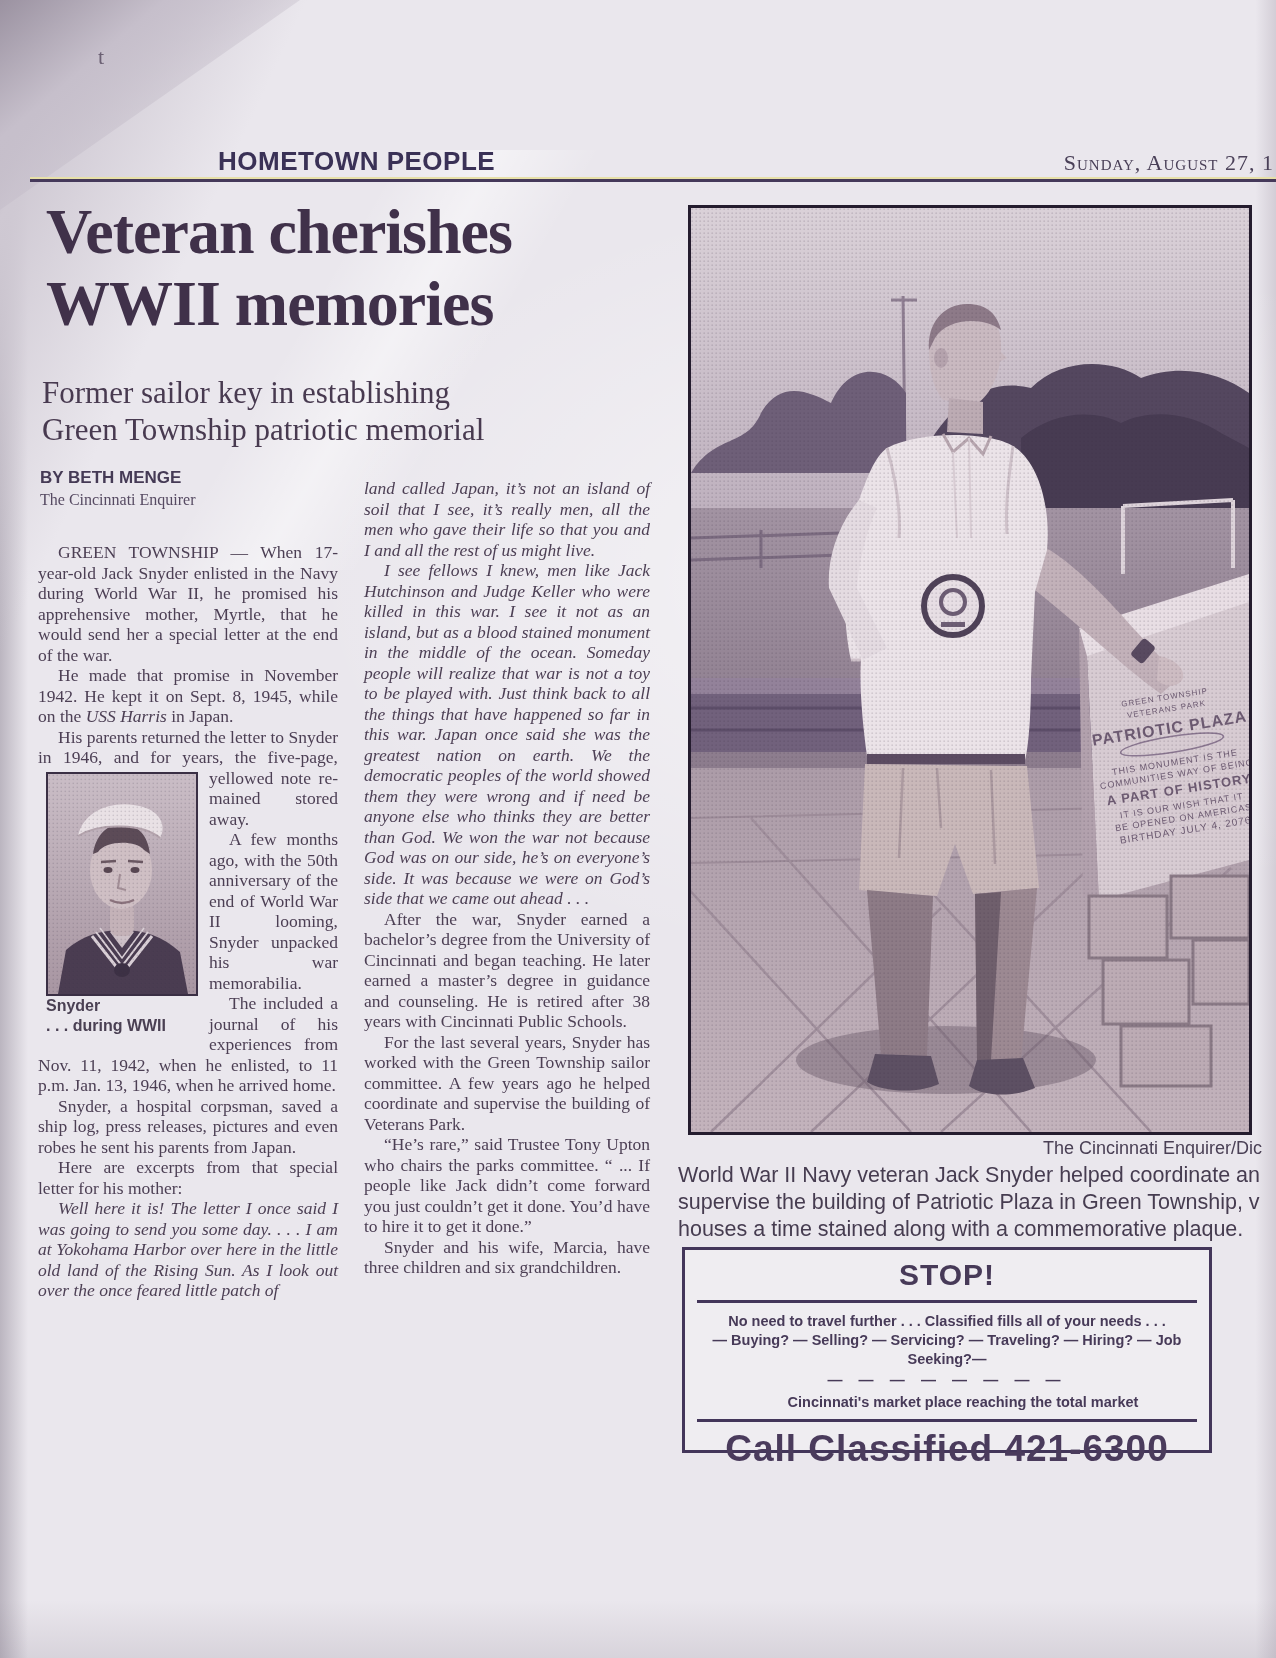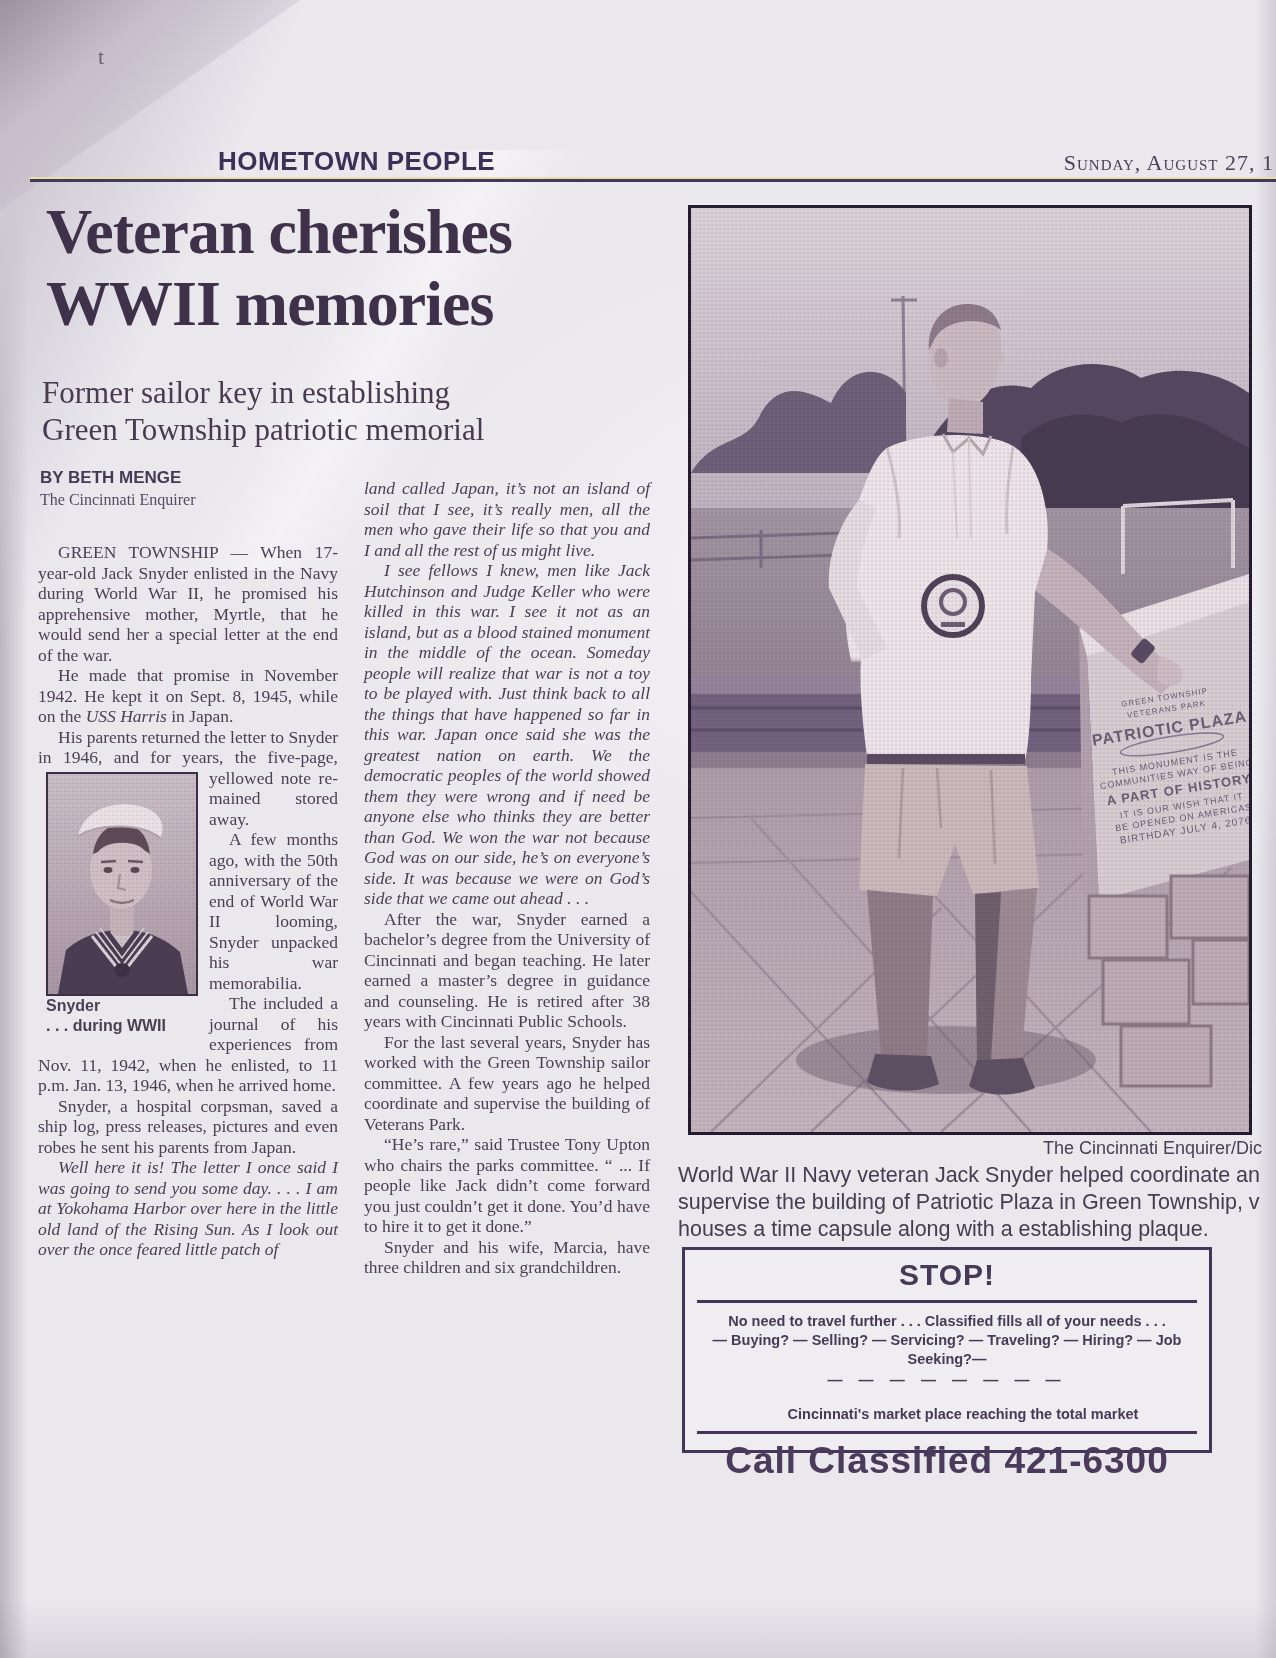--- a/index.html
+++ b/index.html
@@ -49,21 +49,21 @@
   .photo-credit{position:absolute;left:688px;top:1138px;width:574px;text-align:right;font:400 18px "Liberation Sans",sans-serif;color:#4a4055;white-space:nowrap;}
   .photo-caption{position:absolute;left:678px;top:1162px;width:586px;font:400 21.5px/27px "Liberation Sans",sans-serif;color:#463c50;}
   .photo-caption div{white-space:nowrap;overflow:hidden;}
   
   .ad{position:absolute;left:682px;top:1247px;width:524px;height:200px;border:3px solid #43365a;background:rgba(255,255,255,.25);
       font-family:"Liberation Sans",sans-serif;color:#473a58;text-align:center;}
   .ad-stop{font:800 30px "Liberation Sans",sans-serif;margin-top:8px;letter-spacing:1px;}
   .ad-rule{height:3px;background:#43365a;margin:8px 12px 9px 12px;}
   .ad-line{font:700 14.5px/19px "Liberation Sans",sans-serif;}
   .ad-dashes{font:700 15px/18px "Liberation Sans",sans-serif;letter-spacing:6px;margin-top:2px;}
-  .ad-line3{font:700 14.5px/19px "Liberation Sans",sans-serif;margin-top:16px;padding-left:32px;}
+  .ad-line3{font:700 14.5px/19px "Liberation Sans",sans-serif;margin-top:4px;padding-left:32px;}
   .ad-rule2{height:3px;background:#43365a;margin:7px 12px 6px 12px;}
   .ad-cta{font:800 37px "Liberation Sans",sans-serif;letter-spacing:1px;color:#4a3b5c;}
   svg text{font-family:"Liberation Sans",sans-serif;}
 </style>
 </head>
 <body>
 
 <div class="page">
   <div class="fold"></div>
   <div class="crease"></div>
@@ -122,20 +122,21 @@
           <rect width="148" height="220" fill="url(#ht1)"></rect>
         </svg>
         <span class="inset-cap">
           <span style="display:block">Snyder</span>
           <span style="display:block">. . . during WWII</span>
         </span>
       </span><span>mained stored away.</span></p>
     <p>A few months ago, with the 50th anniversary of the end of World War II looming, Snyder unpacked his war memorabilia.</p>
     <p>The included a journal of his experiences from Nov. 11, 1942, when he enlisted, to 11 p.m. Jan. 13, 1946, when he arrived home.</p>
     <p>Snyder, a hospital corpsman, saved a ship log, press releases, pictures and even robes he sent his parents from Japan.</p>
+    <p>Here are excerpts from that special letter for his mother:</p>
     <p class="ital">Well here it is! The letter I once said I was going to send you some day. . . . I am at Yokohama Harbor over here in the little old land of the Rising Sun. As I look out over the once feared little patch of</p>
   </div>
 
   <div id="col2" class="col">
     <p class="ital noindent">land called Japan, it’s not an island of soil that I see, it’s really men, all the men who gave their life so that you and I and all the rest of us might live.</p>
     <p class="ital">I see fellows I knew, men like Jack Hutchinson and Judge Keller who were killed in this war. I see it not as an island, but as a blood stained monument in the middle of the ocean. Someday people will realize that war is not a toy to be played with. Just think back to all the things that have happened so far in this war. Japan once said she was the greatest nation on earth. We the democratic peoples of the world showed them they were wrong and if need be anyone else who thinks they are better than God. We won the war not because God was on our side, he’s on everyone’s side. It was because we were on God’s side that we came out ahead . . .</p>
     <p>After the war, Snyder earned a bachelor’s degree from the University of Cincinnati and began teaching. He later earned a master’s degree in guidance and counseling. He is retired after 38 years with Cincinnati Public Schools.</p>
     <p>For the last several years, Snyder has worked with the Green Township sailor committee. A few years ago he helped coordinate and supervise the building of Veterans Park.</p>
     <p>“He’s rare,” said Trustee Tony Upton who chairs the parks committee. “ ... If people like Jack didn’t come forward you just couldn’t get it done. You’d have to hire it to get it done.”</p>
     <p>Snyder and his wife, Marcia, have three children and six grandchildren.</p>
@@ -245,21 +246,21 @@
       <path d="M184,846 L240,848 L248,876 C226,886 192,884 176,874 Z" fill="#5d5063"></path>
       <path d="M286,852 L332,850 L344,880 C320,890 292,888 278,878 Z" fill="#5d5063"></path>
     </g>
     <rect width="558" height="924" fill="url(#ht2)"></rect>
   </svg>
 
   <div class="photo-credit">The Cincinnati Enquirer/Dic</div>
   <div class="photo-caption">
     <div>World War II Navy veteran Jack Snyder helped coordinate an</div>
     <div>supervise the building of Patriotic Plaza in Green Township, v</div>
-    <div>houses a time capsule along with a establishing plaque.</div>
+    <div>houses a time stained along with a commemorative plaque.</div>
   </div>
 
   <div class="ad">
     <div class="ad-stop">STOP!</div>
     <div class="ad-rule"></div>
     <div class="ad-line">No need to travel further . . . Classified fills all of your needs . . .</div>
     <div class="ad-line">— Buying? — Selling? — Servicing? — Traveling? — Hiring? — Job Seeking?—</div>
     <div class="ad-dashes">— — — — — — — —</div>
     <div class="ad-line3">Cincinnati's market place reaching the total market</div>
     <div class="ad-rule2"></div>

